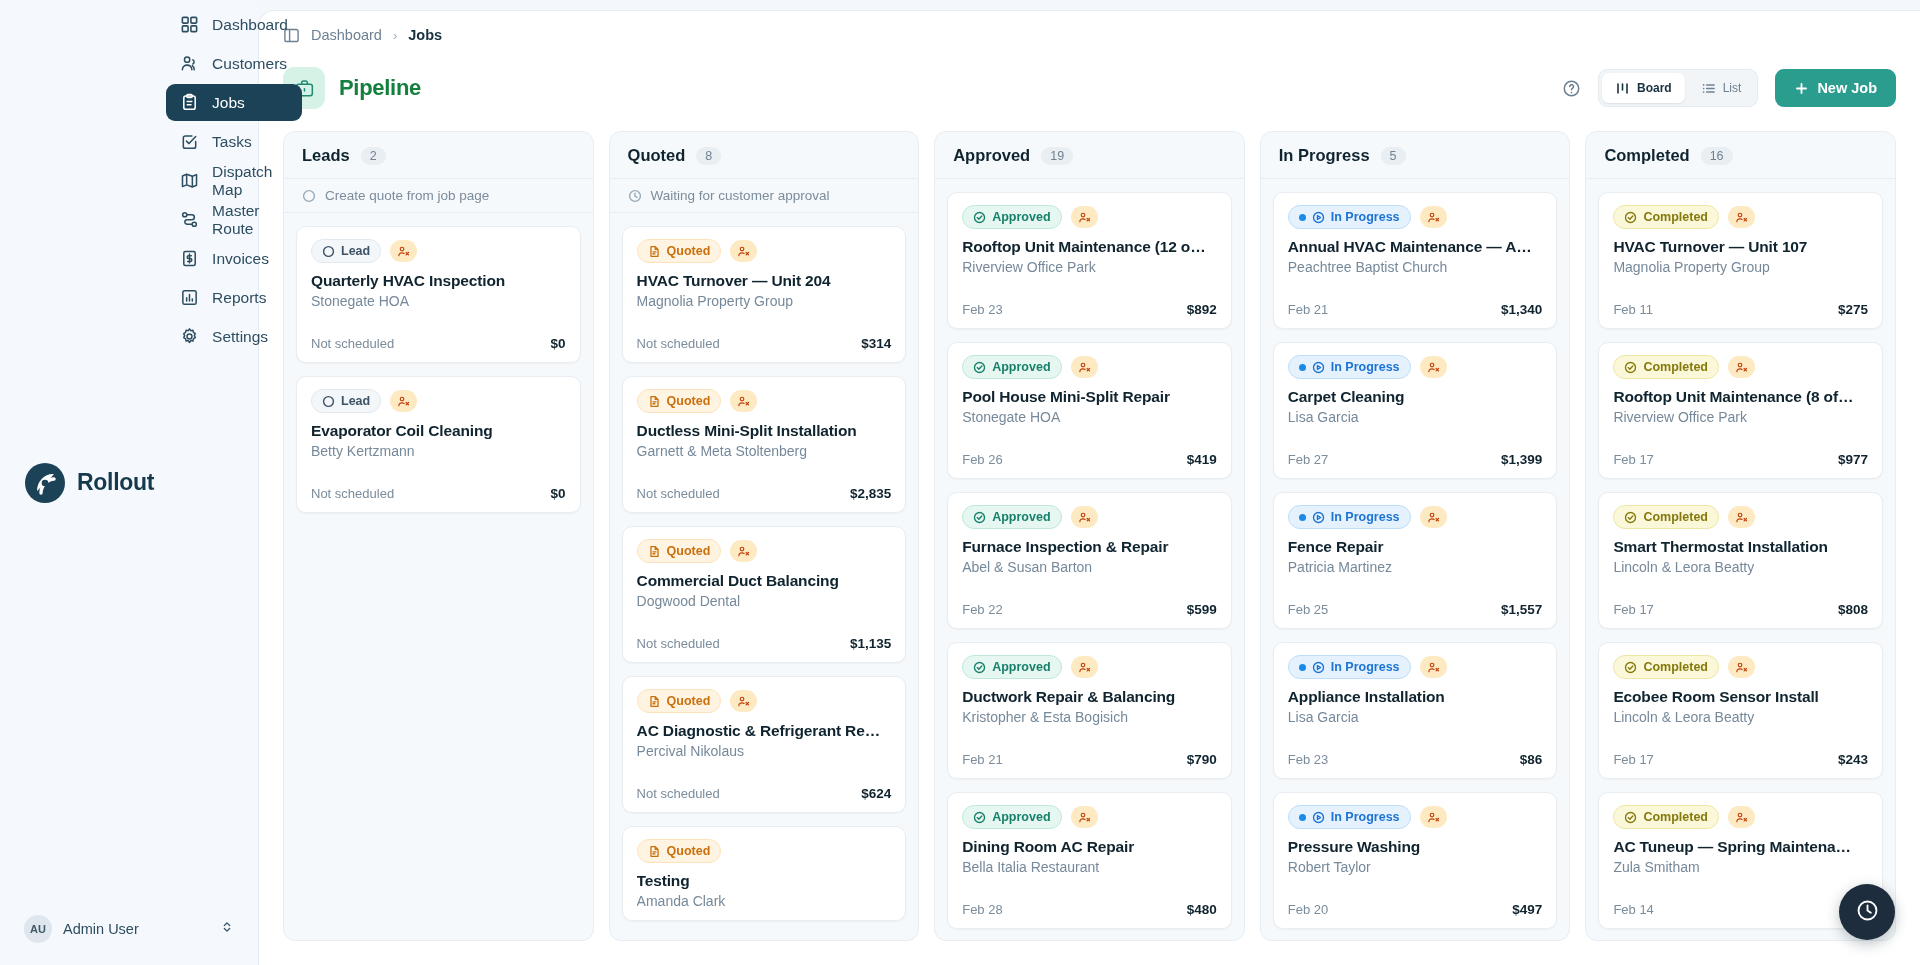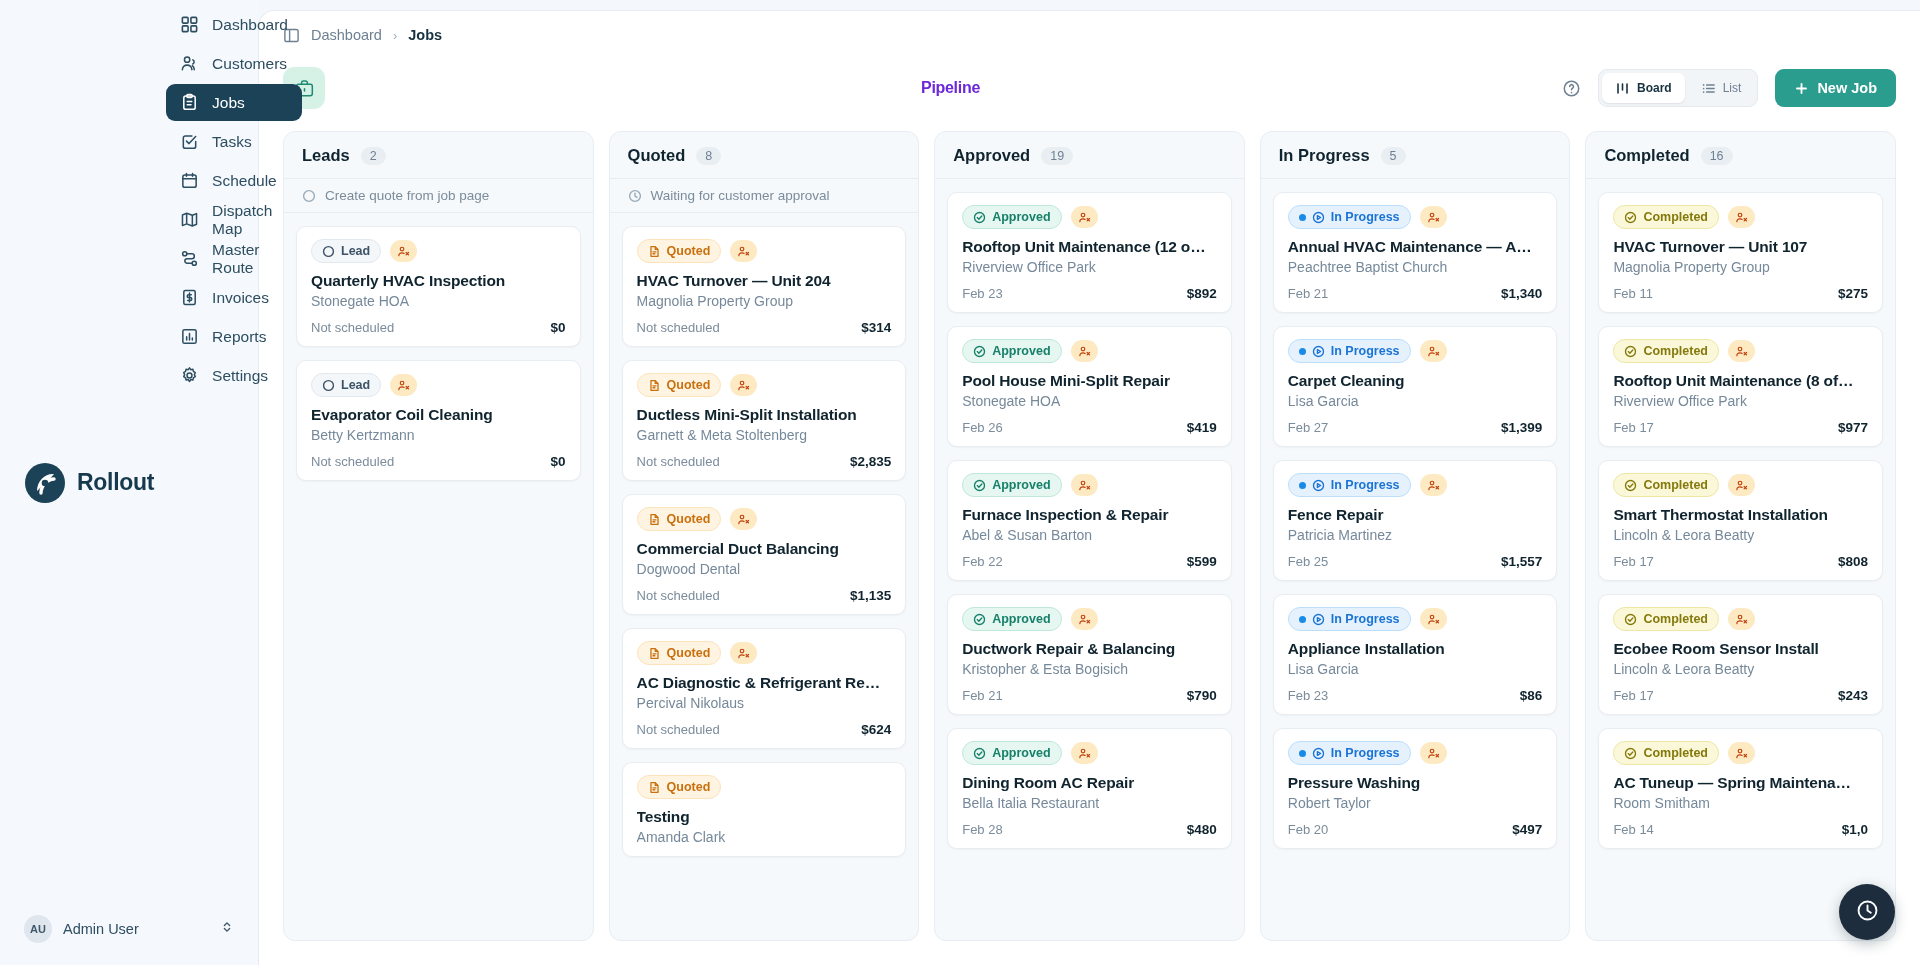--- a/index.html
+++ b/index.html
@@ -77,21 +77,21 @@
     display: flex; align-items: center;
     padding: 8px 24px 22px 24px;
   }
   .page-icon-wrap {
     width: 42px; height: 42px; flex: 0 0 42px;
     border-radius: 11px; background: #d6f2e7;
     display: flex; align-items: center; justify-content: center;
     margin-right: 14px;
   }
   .page-titles { flex: 1; min-width: 0; }
-  .page-title { font-size: 16px; font-weight: 700; color: #6d28d9; letter-spacing: -0.3px; text-align: center; }
+  .page-title { font-size: 22px; font-weight: 700; color: #15803d; letter-spacing: -0.3px; }
   .page-sub { font-size: 14px; color: #6e8192; margin-top: 3px; }
 
   .head-actions { display: flex; align-items: center; gap: 17px; }
   .help-icon { width: 19px; height: 19px; cursor: pointer; display: block; }
   .seg {
     display: flex; align-items: center; gap: 3px;
     background: #f2f5f8; border: 1px solid #e5eaef;
     border-radius: 9px; padding: 3px;
   }
   .seg-btn {
@@ -183,21 +183,21 @@
     letter-spacing: -0.15px;
     white-space: nowrap; overflow: hidden; text-overflow: ellipsis;
     margin-bottom: 3px;
   }
   .card-customer {
     font-size: 14px; color: #76899a;
     white-space: nowrap; overflow: hidden; text-overflow: ellipsis;
   }
   .card-foot {
     display: flex; align-items: flex-start; justify-content: space-between;
-    margin-top: 11px;
+    margin-top: 27px;
   }
   .card-date { font-size: 13px; color: #7b8c9b; }
   .card-amount { font-size: 13.5px; font-weight: 700; color: #10242f; }
 
   .fab {
     position: absolute; right: 25px; bottom: 25px;
     width: 56px; height: 56px; border-radius: 50%;
     background: #1e2d3d; border: none; cursor: pointer;
     display: flex; align-items: center; justify-content: center;
     box-shadow: 0 4px 14px rgba(16,36,47,.28);
@@ -253,27 +253,20 @@
       </div>
 
       <div class="nav-item">
         <span class="nav-ico"><svg viewBox="0 0 20 20" width="19" height="19" fill="none" stroke="currentColor" stroke-width="1.6" stroke-linecap="round" stroke-linejoin="round">
               <path d="M16.5 10v5.2a2 2 0 01-2 2h-9a2 2 0 01-2-2v-9a2 2 0 012-2h7"></path>
               <path d="M6.8 9.6l2.7 2.6 7-7.4"></path>
             </svg></span>
         <span>Tasks</span>
       </div>
 
-      <div class="nav-item">
-        <span class="nav-ico"><svg viewBox="0 0 20 20" width="19" height="19" fill="none" stroke="currentColor" stroke-width="1.6" stroke-linecap="round">
-              <rect x="3" y="4.2" width="14" height="13" rx="2"></rect>
-              <path d="M3 8.2h14M6.8 2.6v3M13.2 2.6v3"></path>
-            </svg></span>
-        <span>Schedule</span>
-      </div>
 
       <div class="nav-item">
         <span class="nav-ico"><svg viewBox="0 0 20 20" width="19" height="19" fill="none" stroke="currentColor" stroke-width="1.6" stroke-linejoin="round">
               <path d="M2.6 5.2L7 3.4l6 2.2 4.4-1.8v11.2L13 16.8 7 14.6l-4.4 1.8z"></path>
               <path d="M7 3.4v11.2M13 5.6v11.2"></path>
             </svg></span>
         <span>Dispatch Map</span>
       </div>
 
       <div class="nav-item">
@@ -983,21 +976,21 @@
                 </span>
                 <span class="badge-unassigned">
                   <svg viewBox="0 0 16 16" width="13" height="13" fill="none" stroke="#c2410c" stroke-width="1.45" stroke-linecap="round">
                     <circle cx="6.2" cy="5" r="2.2"></circle>
                     <path d="M2.3 13.2c0-2.2 1.7-3.6 3.9-3.6 1 0 1.9.3 2.6.8"></path>
                     <path d="M11.2 9.2l3 3M14.2 9.2l-3 3"></path>
                   </svg>
                 </span>
               </div>
               <div class="card-title">AC Tuneup — Spring Maintena…</div>
-              <div class="card-customer">Room Smitham</div>
+              <div class="card-customer">Zula Smitham</div>
               <div class="card-foot">
                 <span class="card-date">Feb 14</span>
                 <span class="card-amount">$1,0</span>
               </div>
             </div>
           </div>
         </div>
       </div>
   </main>
 

